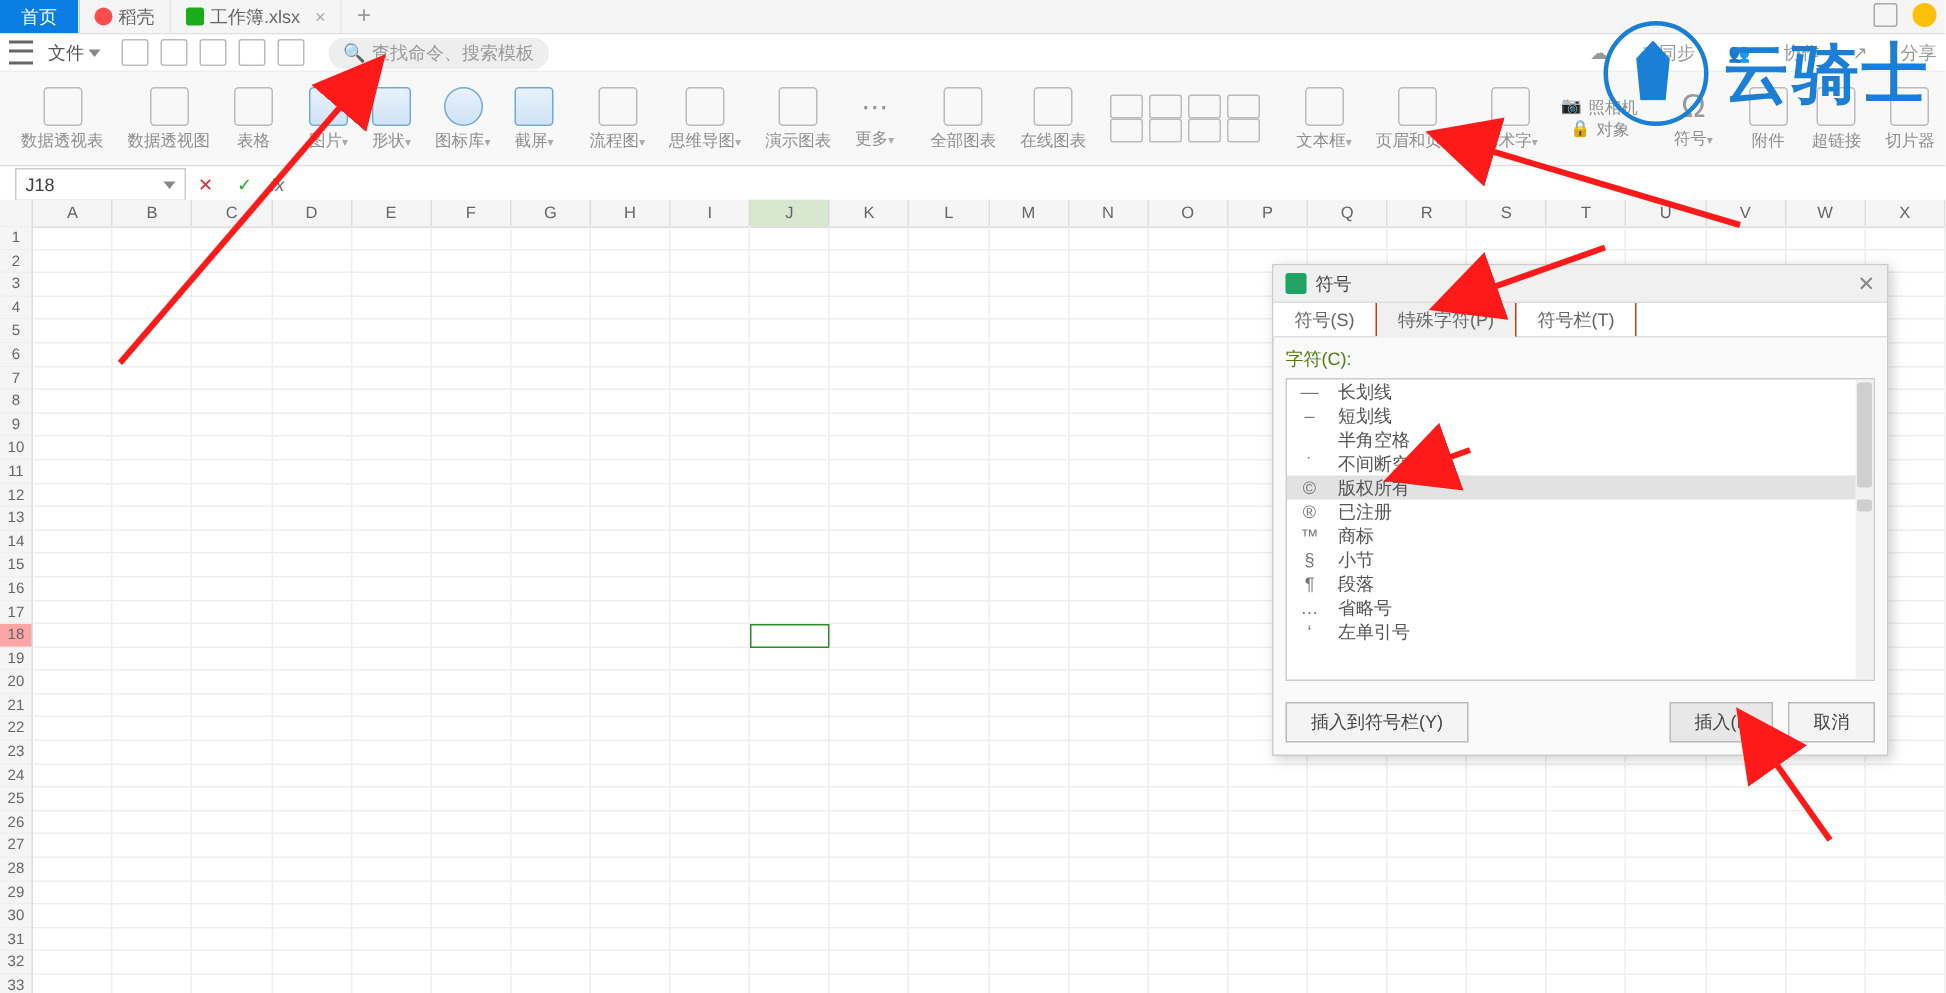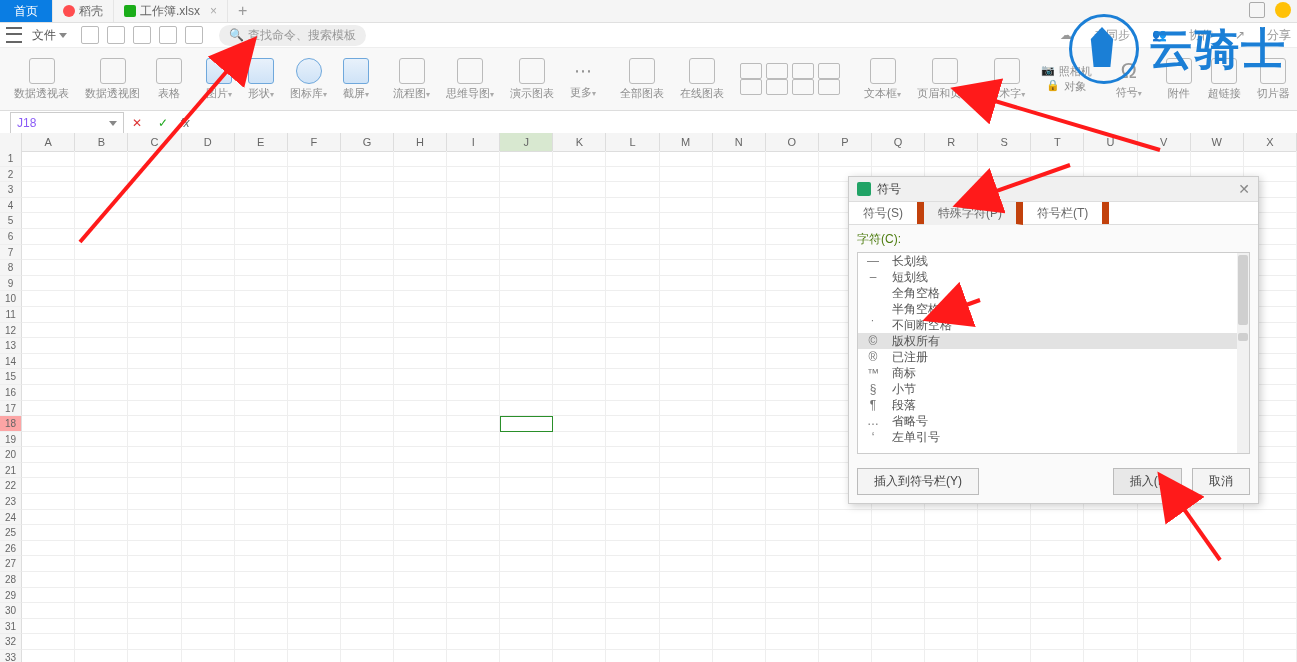--- a/index.html
+++ b/index.html
@@ -38,21 +38,21 @@
   .bb-ic.round{border-radius:50%}
   .bb-lab{font-size:11px;white-space:nowrap}
   .bb-sep{width:1px;height:44px;background:#e3e3e3;margin:0 4px}
   .chevs{font-size:8px;color:#aaa}
   .bb-group.small{gap:0}
   .bb-mini{width:20px;height:14px;border:1px solid #bbb;border-radius:2px}
   .bb-row{display:flex;gap:4px}
 
   
   .fbar{height:24px;border-bottom:1px solid #ddd;display:flex;align-items:center;background:#fff}
-  .namebox{width:100px;height:20px;border:1px solid #ccc;margin-left:10px;padding:0 6px;display:flex;align-items:center;justify-content:space-between;color:#8b5cf6}
+  .namebox{width:100px;height:20px;border:1px solid #ccc;margin-left:10px;padding:0 6px;display:flex;align-items:center;justify-content:space-between;color:#404040}
   .fx-btn{padding:0 8px;color:#888;cursor:pointer}
   .fx-btn.red{color:#d33}
   .fx-btn.green{color:#2a2}
   .fx-label{font-style:italic;color:#666;margin-left:4px}
 
   
   .grid-wrap{position:absolute;top:133px;left:0;right:0;bottom:0;overflow:hidden}
   .colhdr{display:flex;height:18px;background:#f5f5f5;border-bottom:1px solid #ddd}
   .corner{width:22px;border-right:1px solid #ddd}
   .col{width:54px;border-right:1px solid #ddd;text-align:center;font-size:11px;color:#666;line-height:18px}
@@ -64,21 +64,21 @@
   .col.sel{background:#d8e8d0}
   .cell.active{outline:1.5px solid #2a8f2a;outline-offset:-1px;background:#fff}
 
   
   .dialog{position:absolute;left:848px;top:176px;width:409px;background:#fafafa;border:1px solid #ccc;box-shadow:2px 2px 8px rgba(0,0,0,.2)}
   .dlg-title{height:24px;display:flex;align-items:center;justify-content:space-between;padding:0 8px;background:#f0f0f0;border-bottom:1px solid #ddd}
   .dlg-title .t{display:flex;gap:6px;align-items:center;color:#444}
   .dlg-title .ic-s2{width:14px;height:14px;background:#21a366;border-radius:2px}
   .dlg-close{color:#888;cursor:pointer;font-size:14px}
   .dlg-tabs{display:flex;height:22px;border-bottom:1px solid #ddd;background:#fff}
-  .dlg-tab{padding:3px 14px;color:#666;border-right:7px solid #c2410c;cursor:pointer}
+  .dlg-tab{padding:3px 14px;color:#666;border-right:1px solid #c2410c;cursor:pointer}
   .dlg-tab.active{background:#f0f0f0;border-bottom:1px solid #f0f0f0;margin-bottom:-1px}
   .dlg-body{padding:6px 8px}
   .dlg-lab{color:#4d7c0f;margin-bottom:4px}
   .listbox{border:1px solid #ccc;background:#fff;height:200px;overflow-y:auto;position:relative}
   .li{display:flex;align-items:center;height:16px;padding:0 6px;gap:10px;color:#555;cursor:pointer}
   .li.sel{background:#e2e2e2}
   .li-sym{width:18px;text-align:center;color:#777}
   .dlg-foot{display:flex;align-items:center;justify-content:space-between;padding:8px}
   .btn{padding:4px 16px;border:1px solid #bbb;background:#f4f4f4;color:#444;cursor:pointer}
   .btn.primary{background:#e8e8e8}
@@ -1207,24 +1207,20 @@
     <div class="dlg-lab">字符(C):</div>
     <div class="listbox">
       <div id="listitems">
           <div class="li">
             <span class="li-sym">—</span>
             <span>长划线</span>
           </div>
           <div class="li">
             <span class="li-sym">–</span>
             <span>短划线</span>
-          </div>
-          <div class="li">
-            <span class="li-sym"> </span>
-            <span>全角空格</span>
           </div>
           <div class="li">
             <span class="li-sym"> </span>
             <span>半角空格</span>
           </div>
           <div class="li">
             <span class="li-sym">˙</span>
             <span>不间断空格</span>
           </div>
           <div class="li sel">

